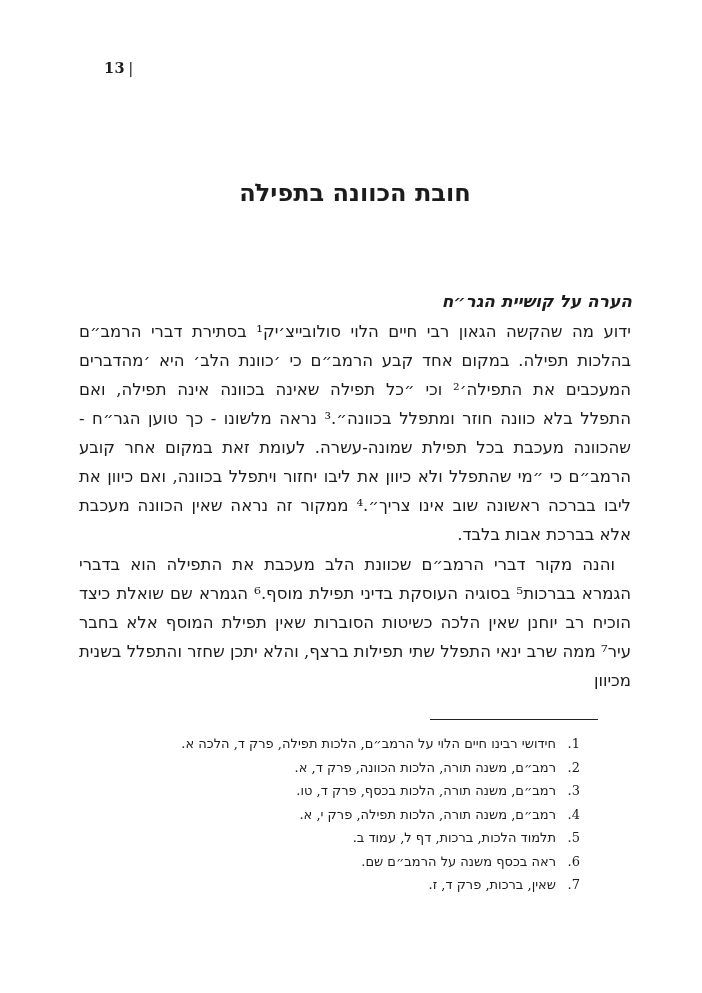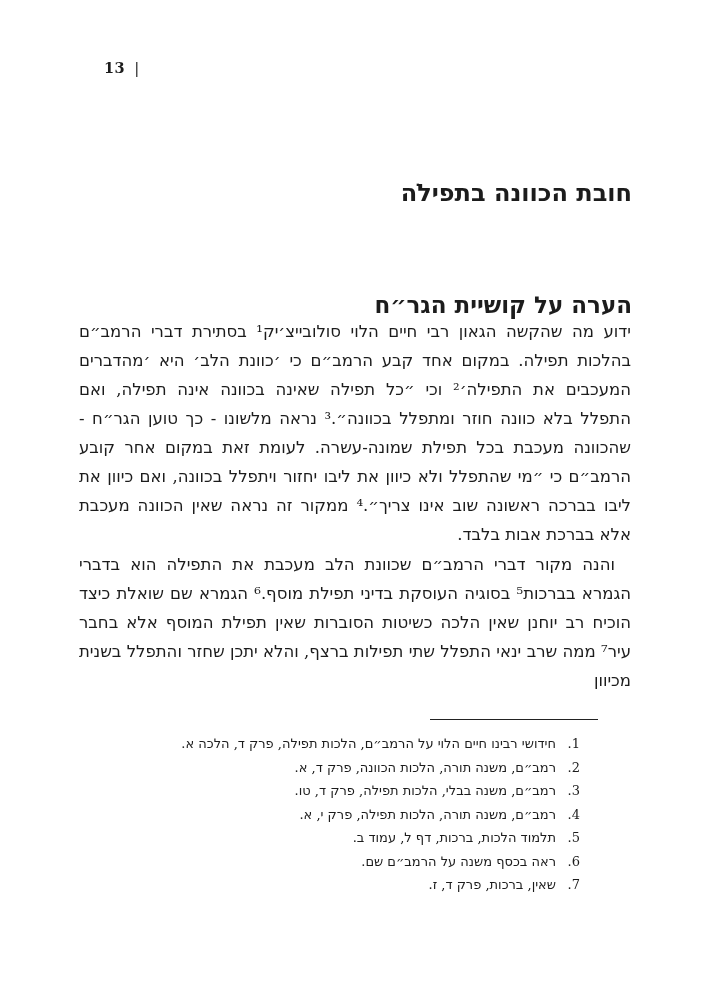--- a/index.html
+++ b/index.html
@@ -12,21 +12,21 @@
     color: #1c1c1c;
     font-family: "DejaVu Serif", "DejaVu Sans", "Liberation Serif", serif;
     overflow: hidden;
   }
   .pagenum {
     position: absolute;
     top: 59px;
     left: 104px;
     display: flex;
     align-items: baseline;
-    gap: 9px;
+    gap: 3px;
     font-size: 14.5px;
     font-weight: 700;
     letter-spacing: 0.5px;
   }
   .pagenum .bar { font-weight: 400; font-size: 15px; }
   .siman {
     position: absolute;
     top: 128px;
     left: 78px;
     right: 70px;
@@ -44,22 +44,23 @@
     font-size: 24px;
     font-weight: 700;
   }
   .section-heading {
     position: absolute;
     top: 291px;
     left: 78px;
     right: 70px;
     direction: rtl;
     text-align: right;
-    font-size: 23px;
+    font-size: 17px;
     font-weight: 700;
+    font-style: italic;
   }
   .body-text {
     position: absolute;
     top: 316px;
     left: 78px;
     right: 70px;
     direction: rtl;
     text-align: justify;
     font-size: 16.5px;
     line-height: 29px;
@@ -95,21 +96,21 @@
 <body>
 
 <div class="page">
 
   <div class="pagenum">
     <span>13</span>
     <span class="bar">|</span>
   </div>
 
 
-  <h1 class="chapter-title" style="margin:0;text-align:right;">חובת הכוונה בתפילֹה</h1>
+  <h1 class="chapter-title" style="margin:0;">חובת הכוונה בתפילֹה</h1>
 
   <div class="section-heading">הערה על קושיית הגר״ח</div>
 
   <div class="body-text">
     <p>ידוע מה שהקשה הגאון רבי חיים הלוי סולובייצ׳יק¹ בסתירת דברי הרמב״ם בהלכות תפילה. במקום אחד קבע הרמב״ם כי ׳כוונת הלב׳ היא ׳מהדברים המעכבים את התפילה׳² וכי ״כל תפילה שאינה בכוונה אינה תפילה, ואם התפלל בלא כוונה חוזר ומתפלל בכוונה״.³ נראה מלשונו - כך טוען הגר״ח - שהכוונה מעכבת בכל תפילת שמונה-עשרה. לעומת זאת במקום אחר קובע הרמב״ם כי ״מי שהתפלל ולא כיוון את ליבו יחזור ויתפלל בכוונה, ואם כיוון את ליבו בברכה ראשונה שוב אינו צריך״.⁴ ממקור זה נראה שאין הכוונה מעכבת אלא בברכת אבות בלבד.</p>
     <p class="indented">והנה מקור דברי הרמב״ם שכוונת הלב מעכבת את התפילה הוא בדברי הגמרא בברכות⁵ בסוגיה העוסקת בדיני תפילת מוסף.⁶ הגמרא שם שואלת כיצד הוכיח רב יוחנן שאין הלכה כשיטות הסוברות שאין תפילת המוסף אלא בחבר עיר⁷ ממה שרב ינאי התפלל שתי תפילות ברצף, והלא יתכן שחזר והתפלל בשנית מכיוון</p>
   </div>
 
   <div class="footnotes">
     <div class="fn-sep"></div>
@@ -117,21 +118,21 @@
     <div class="fn-row">
       <span class="fn-num">1.</span>
       <span class="fn-text">חידושי רבינו חיים הלוי על הרמב״ם, הלכות תפילה, פרק ד, הלכה א.</span>
     </div>
     <div class="fn-row">
       <span class="fn-num">2.</span>
       <span class="fn-text">רמב״ם, משנה תורה, הלכות הכוונה, פרק ד, א.</span>
     </div>
     <div class="fn-row">
       <span class="fn-num">3.</span>
-      <span class="fn-text">רמב״ם, משנה בבלי, הלכות תפילה, פרק ד, טו.</span>
+      <span class="fn-text">רמב״ם, משנה תורה, הלכות בכסף, פרק ד, טו.</span>
     </div>
     <div class="fn-row">
       <span class="fn-num">4.</span>
       <span class="fn-text">רמב״ם, משנה תורה, הלכות תפילה, פרק י, א.</span>
     </div>
     <div class="fn-row">
       <span class="fn-num">5.</span>
       <span class="fn-text">תלמוד הלכות, ברכות, דף ל, עמוד ב.</span>
     </div>
     <div class="fn-row">

